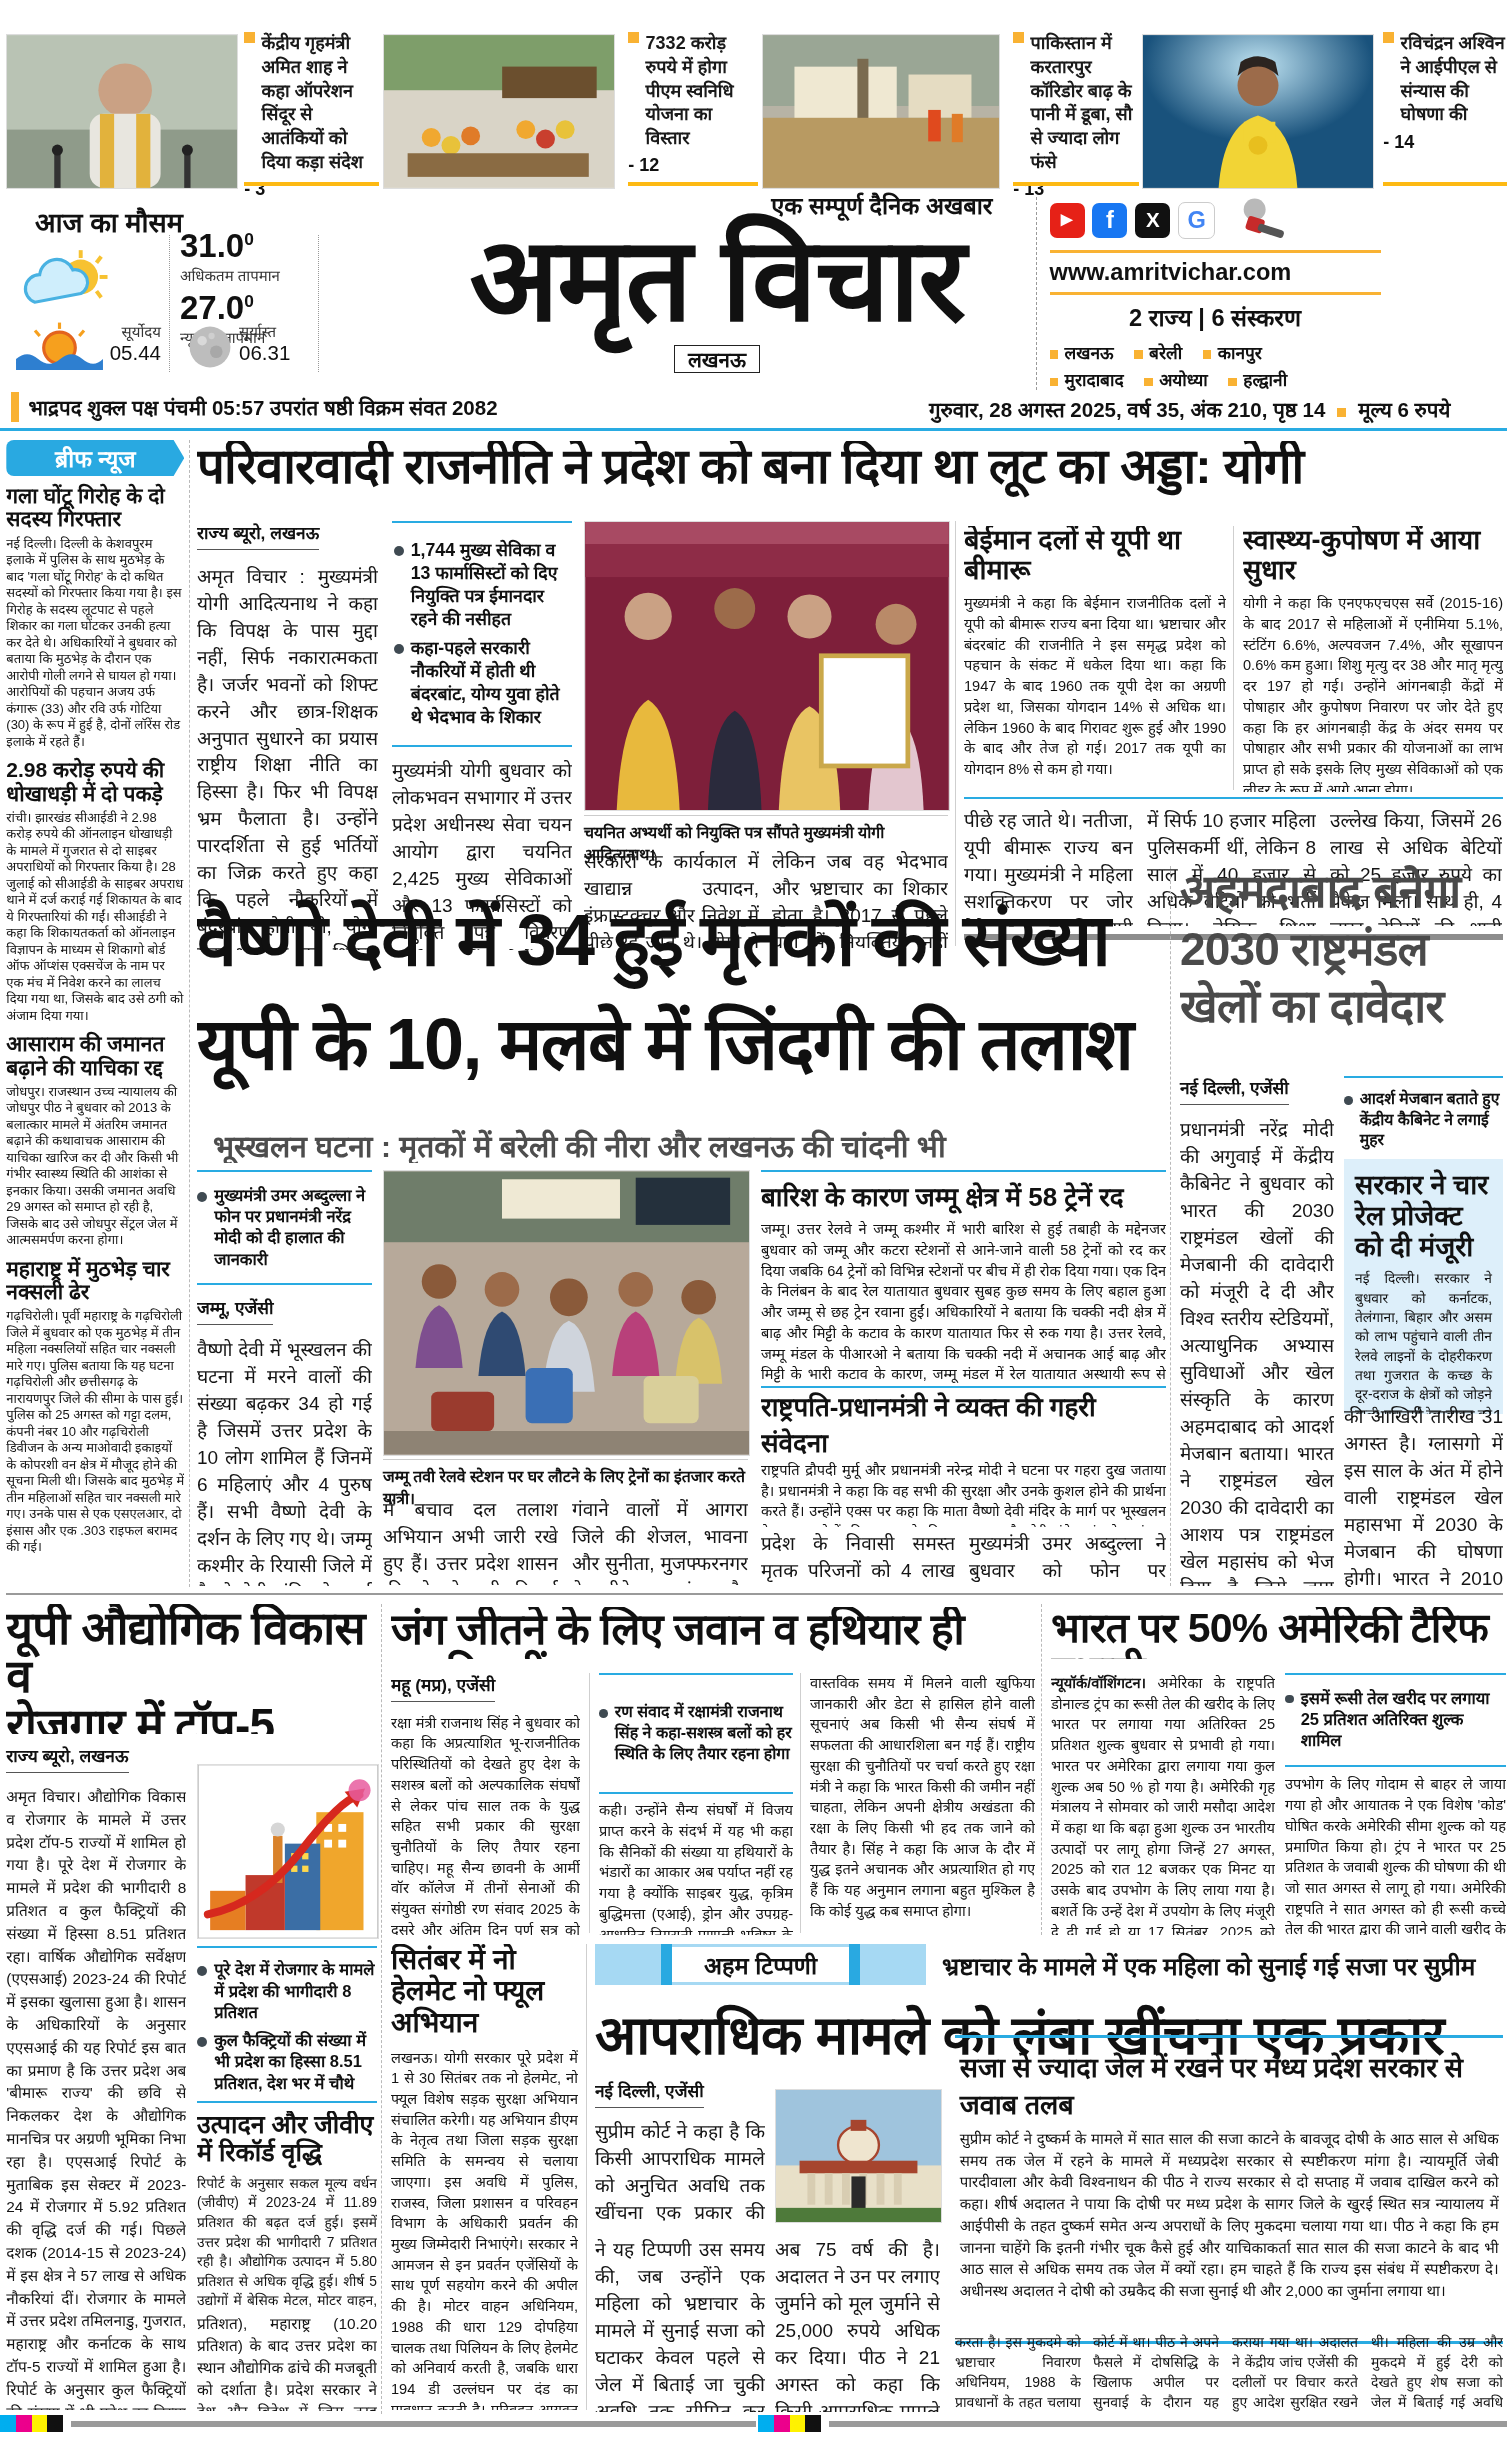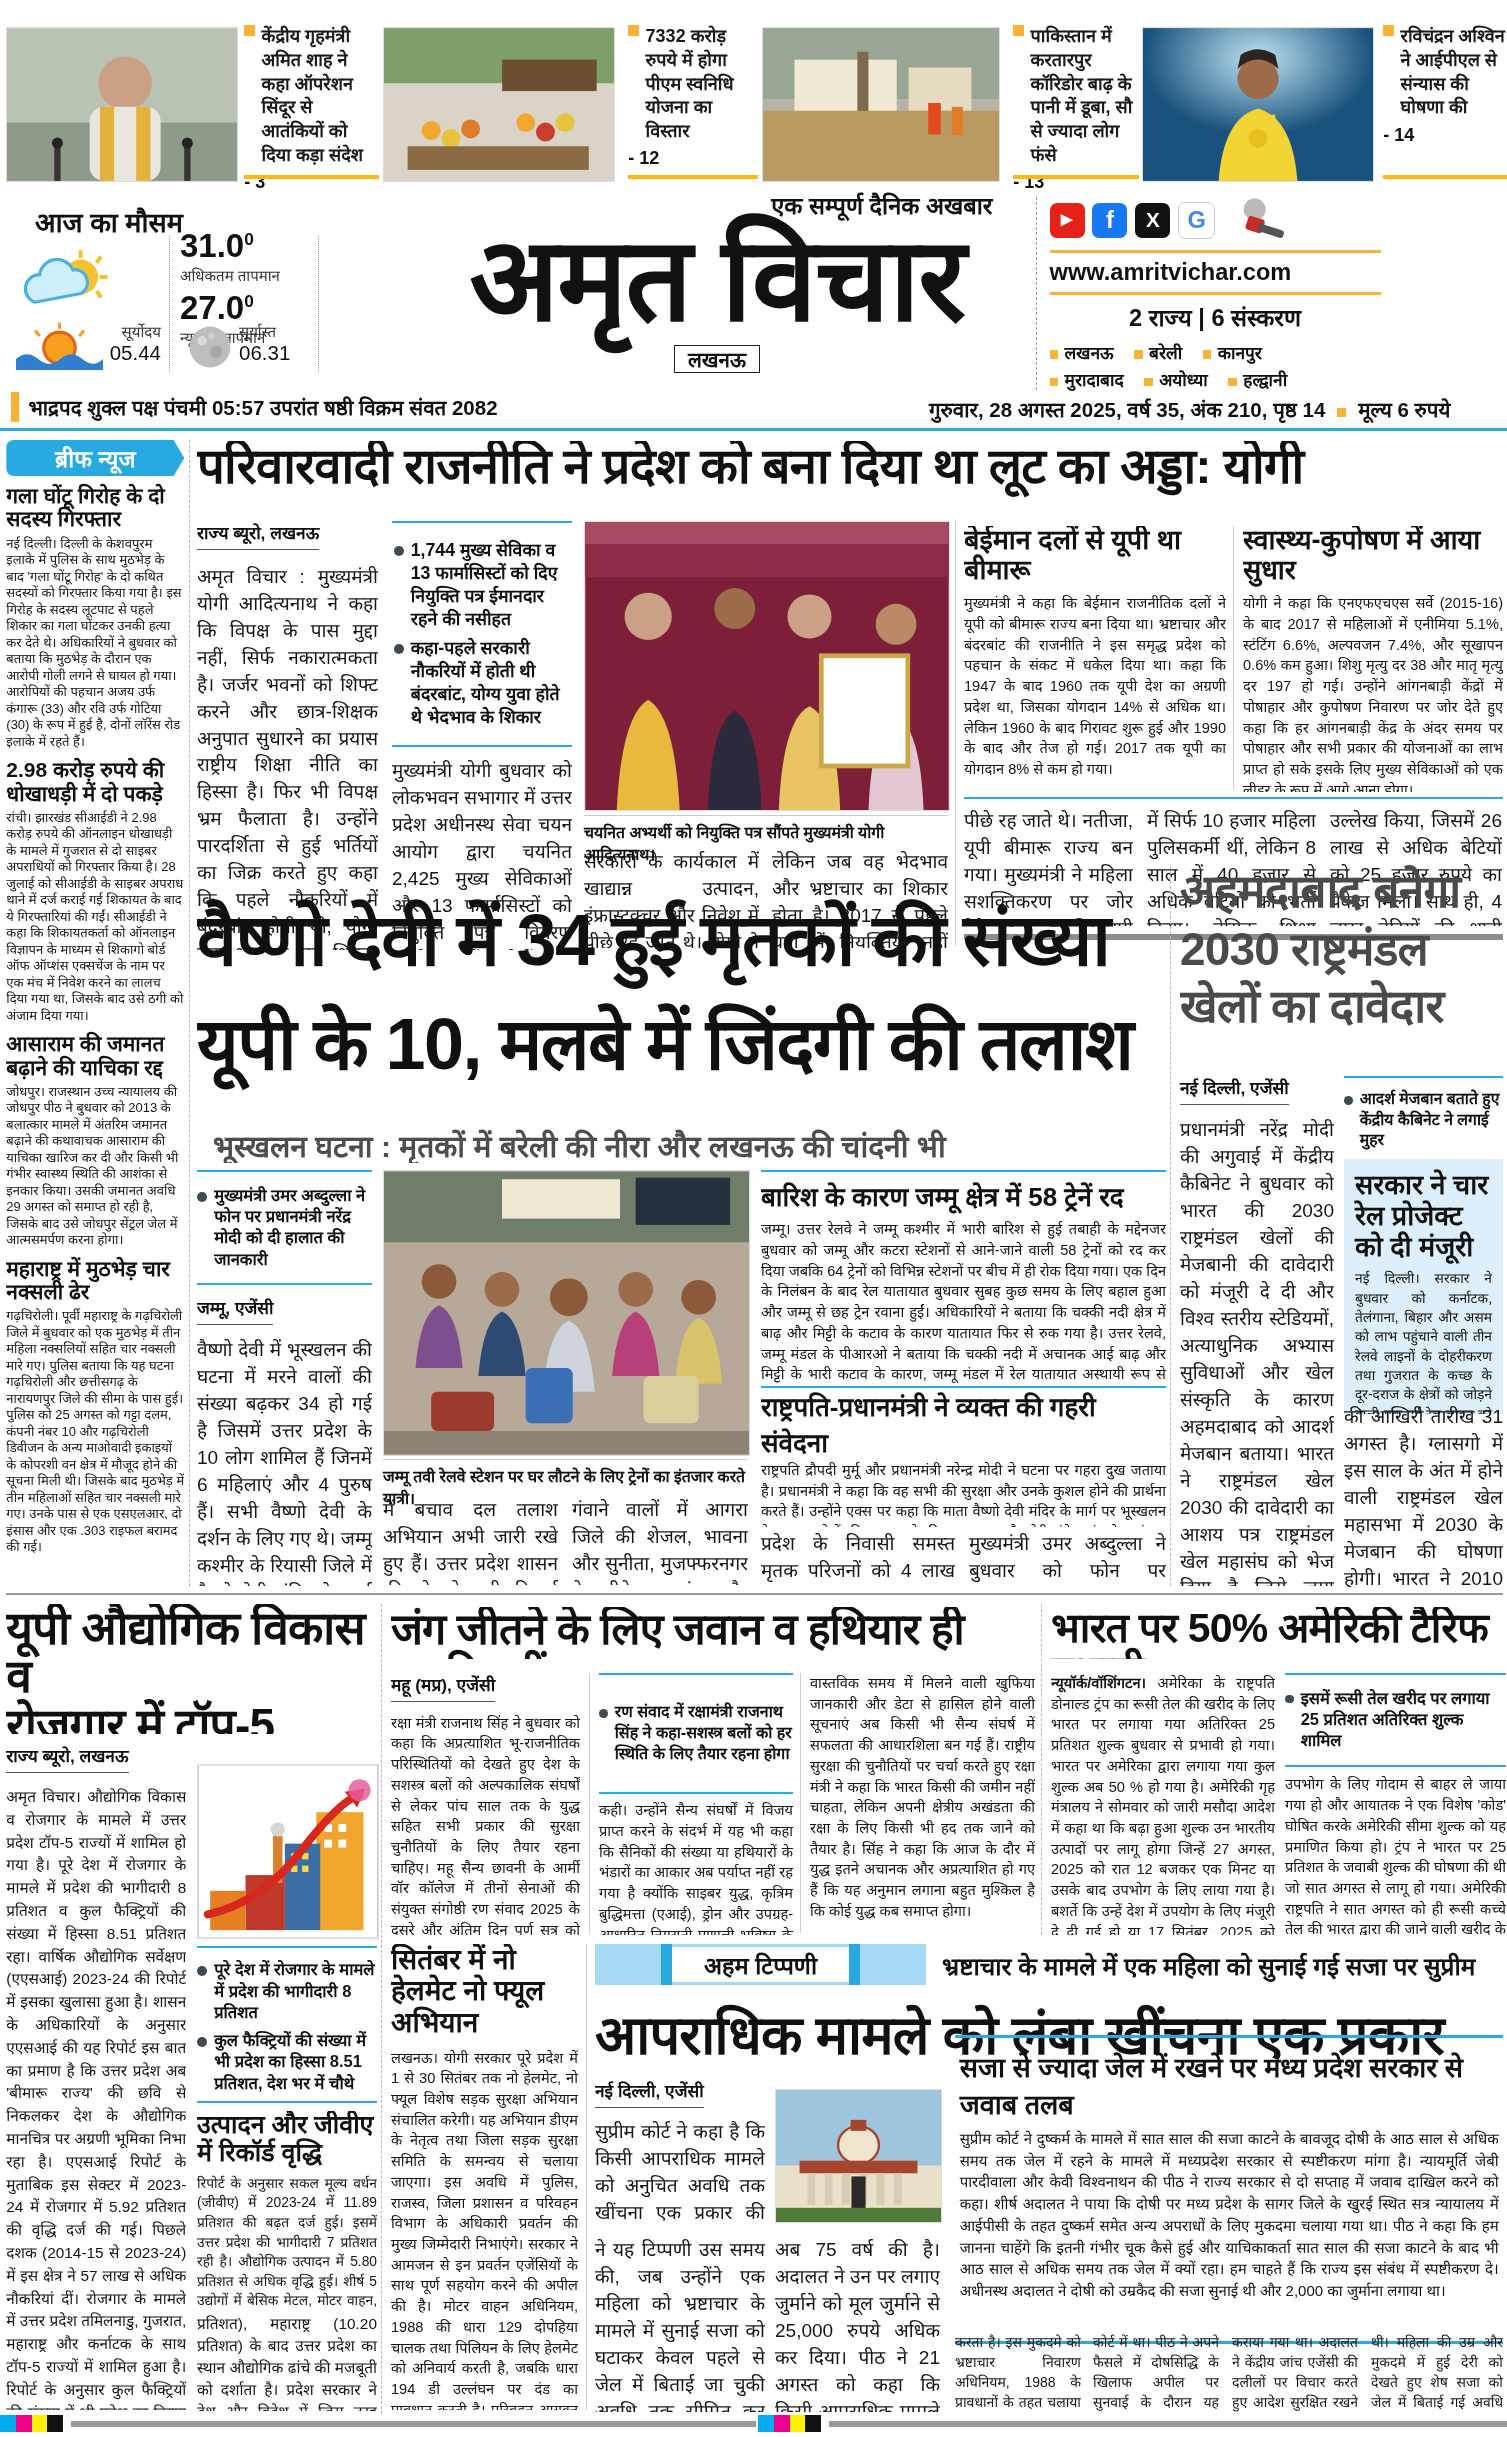--- a/index.html
+++ b/index.html
@@ -70,21 +70,21 @@
   .box-sc .bh{font-size:27px;font-weight:800;margin-bottom:6.3px;}
   .box-sc .bb{font-size:15px;line-height:1.45;}
   .regline{height:6.3px;background:#9a9a9a;}
   .mark{width:15.8px;height:17.3px;display:inline-block;}
 </style>
 </head>
 <body>
 
 <div class="page">
 
-  <div class="abs" style="left:6.3px;top:25px;width:1495px;height:158px;">
+  <div class="abs" style="left:6.3px;top:32px;width:1495px;height:158px;">
 
     <svg class="abs photo" style="left:0px;top:1.6px;" width="230" height="153" viewBox="0 0 292 194">
       <rect width="292" height="194" fill="#b9c3b4"></rect>
         <rect y="120" width="292" height="74" fill="#8f9b8a"></rect>
       <circle cx="150" cy="70" r="34" fill="#caa184"></circle>
         <rect x="105" y="100" width="90" height="94" rx="18" fill="#e8e6df"></rect>
       <rect x="118" y="100" width="18" height="94" fill="#e2b23c"></rect>
         <rect x="164" y="100" width="18" height="94" fill="#e2b23c"></rect>
       <rect x="60" y="150" width="8" height="44" fill="#333"></rect>
         <rect x="225" y="150" width="8" height="44" fill="#333"></rect>

